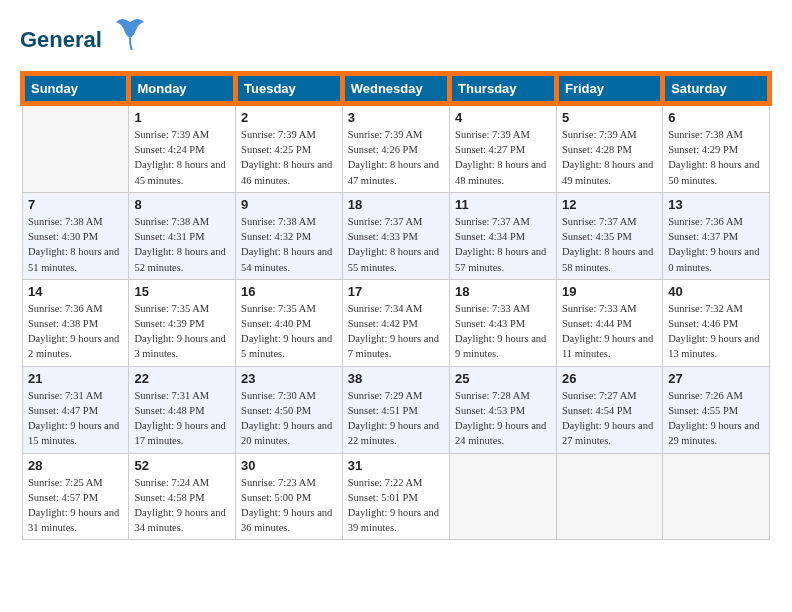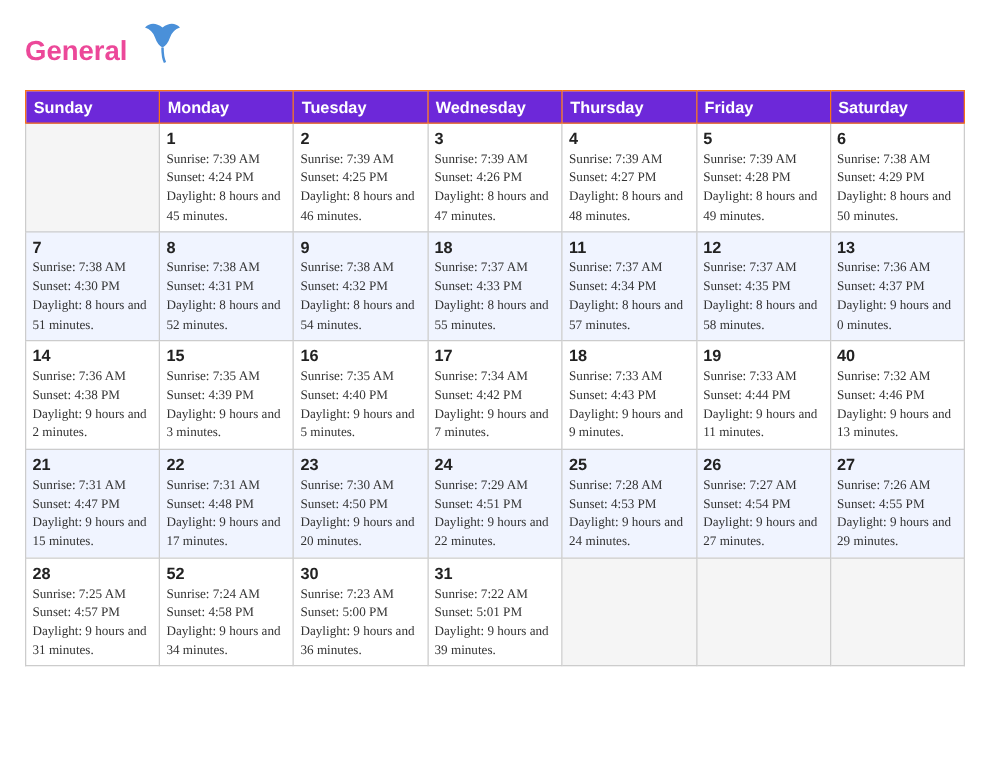--- a/index.html
+++ b/index.html
@@ -47,27 +47,27 @@
       font-size: 15px;
       font-weight: bold;
       color: #222;
     }
     .calendar {
       width: 100%;
       border-collapse: collapse;
       font-size: 11px;
     }
     .calendar th {
-      background: #6d28d9;
+      background: #0369a1;
       color: #fff;
       text-align: left;
       padding: 5px 6px;
       font-size: 13px;
       font-weight: bold;
-      border: 1px solid #f97316;
+      border: 5px solid #f97316;
     }
     .calendar td {
       border: 1px solid #ccc;
       vertical-align: top;
       padding: 4px 5px;
       width: 108px;
       min-height: 80px;
       background: #fff;
     }
     .calendar td.empty {
@@ -91,21 +91,21 @@
     }
   </style>
 </head>
 <body>
 
 <div class="header">
   <div class="logo">
     <div class="logo-row">
       <div>
         <div class="logo-text">
-          <span style="color:#ec4899;">General</span>
+          <span style="color:#0c4a6e;">General</span>
         </div>
       </div>
       <div style="color:#4a90d9; font-size:38px; margin-left:4px; margin-top:-8px;">
         
         <svg width="40" height="40" viewBox="0 0 40 40">
           <path d="M20 10 Q28 4 34 10 Q28 12 26 18 Q24 24 20 26 Q16 24 14 18 Q12 12 6 10 Q12 4 20 10Z" fill="#4a90d9"></path>
           <path d="M20 26 Q20 34 22 38" stroke="#4a90d9" stroke-width="2" fill="none"></path>
         </svg>
       </div>
     </div>
@@ -221,21 +221,21 @@
         </td>
         <td>
           <span class="day-number">22</span>
           <div class="day-info">Sunrise: 7:31 AM<br>Sunset: 4:48 PM<br>Daylight: 9 hours and 17 minutes.</div>
         </td>
         <td>
           <span class="day-number">23</span>
           <div class="day-info">Sunrise: 7:30 AM<br>Sunset: 4:50 PM<br>Daylight: 9 hours and 20 minutes.</div>
         </td>
         <td>
-          <span class="day-number">24</span>
+          <span class="day-number">38</span>
           <div class="day-info">Sunrise: 7:29 AM<br>Sunset: 4:51 PM<br>Daylight: 9 hours and 22 minutes.</div>
         </td>
         <td>
           <span class="day-number">25</span>
           <div class="day-info">Sunrise: 7:28 AM<br>Sunset: 4:53 PM<br>Daylight: 9 hours and 24 minutes.</div>
         </td>
         <td>
           <span class="day-number">26</span>
           <div class="day-info">Sunrise: 7:27 AM<br>Sunset: 4:54 PM<br>Daylight: 9 hours and 27 minutes.</div>
         </td>

